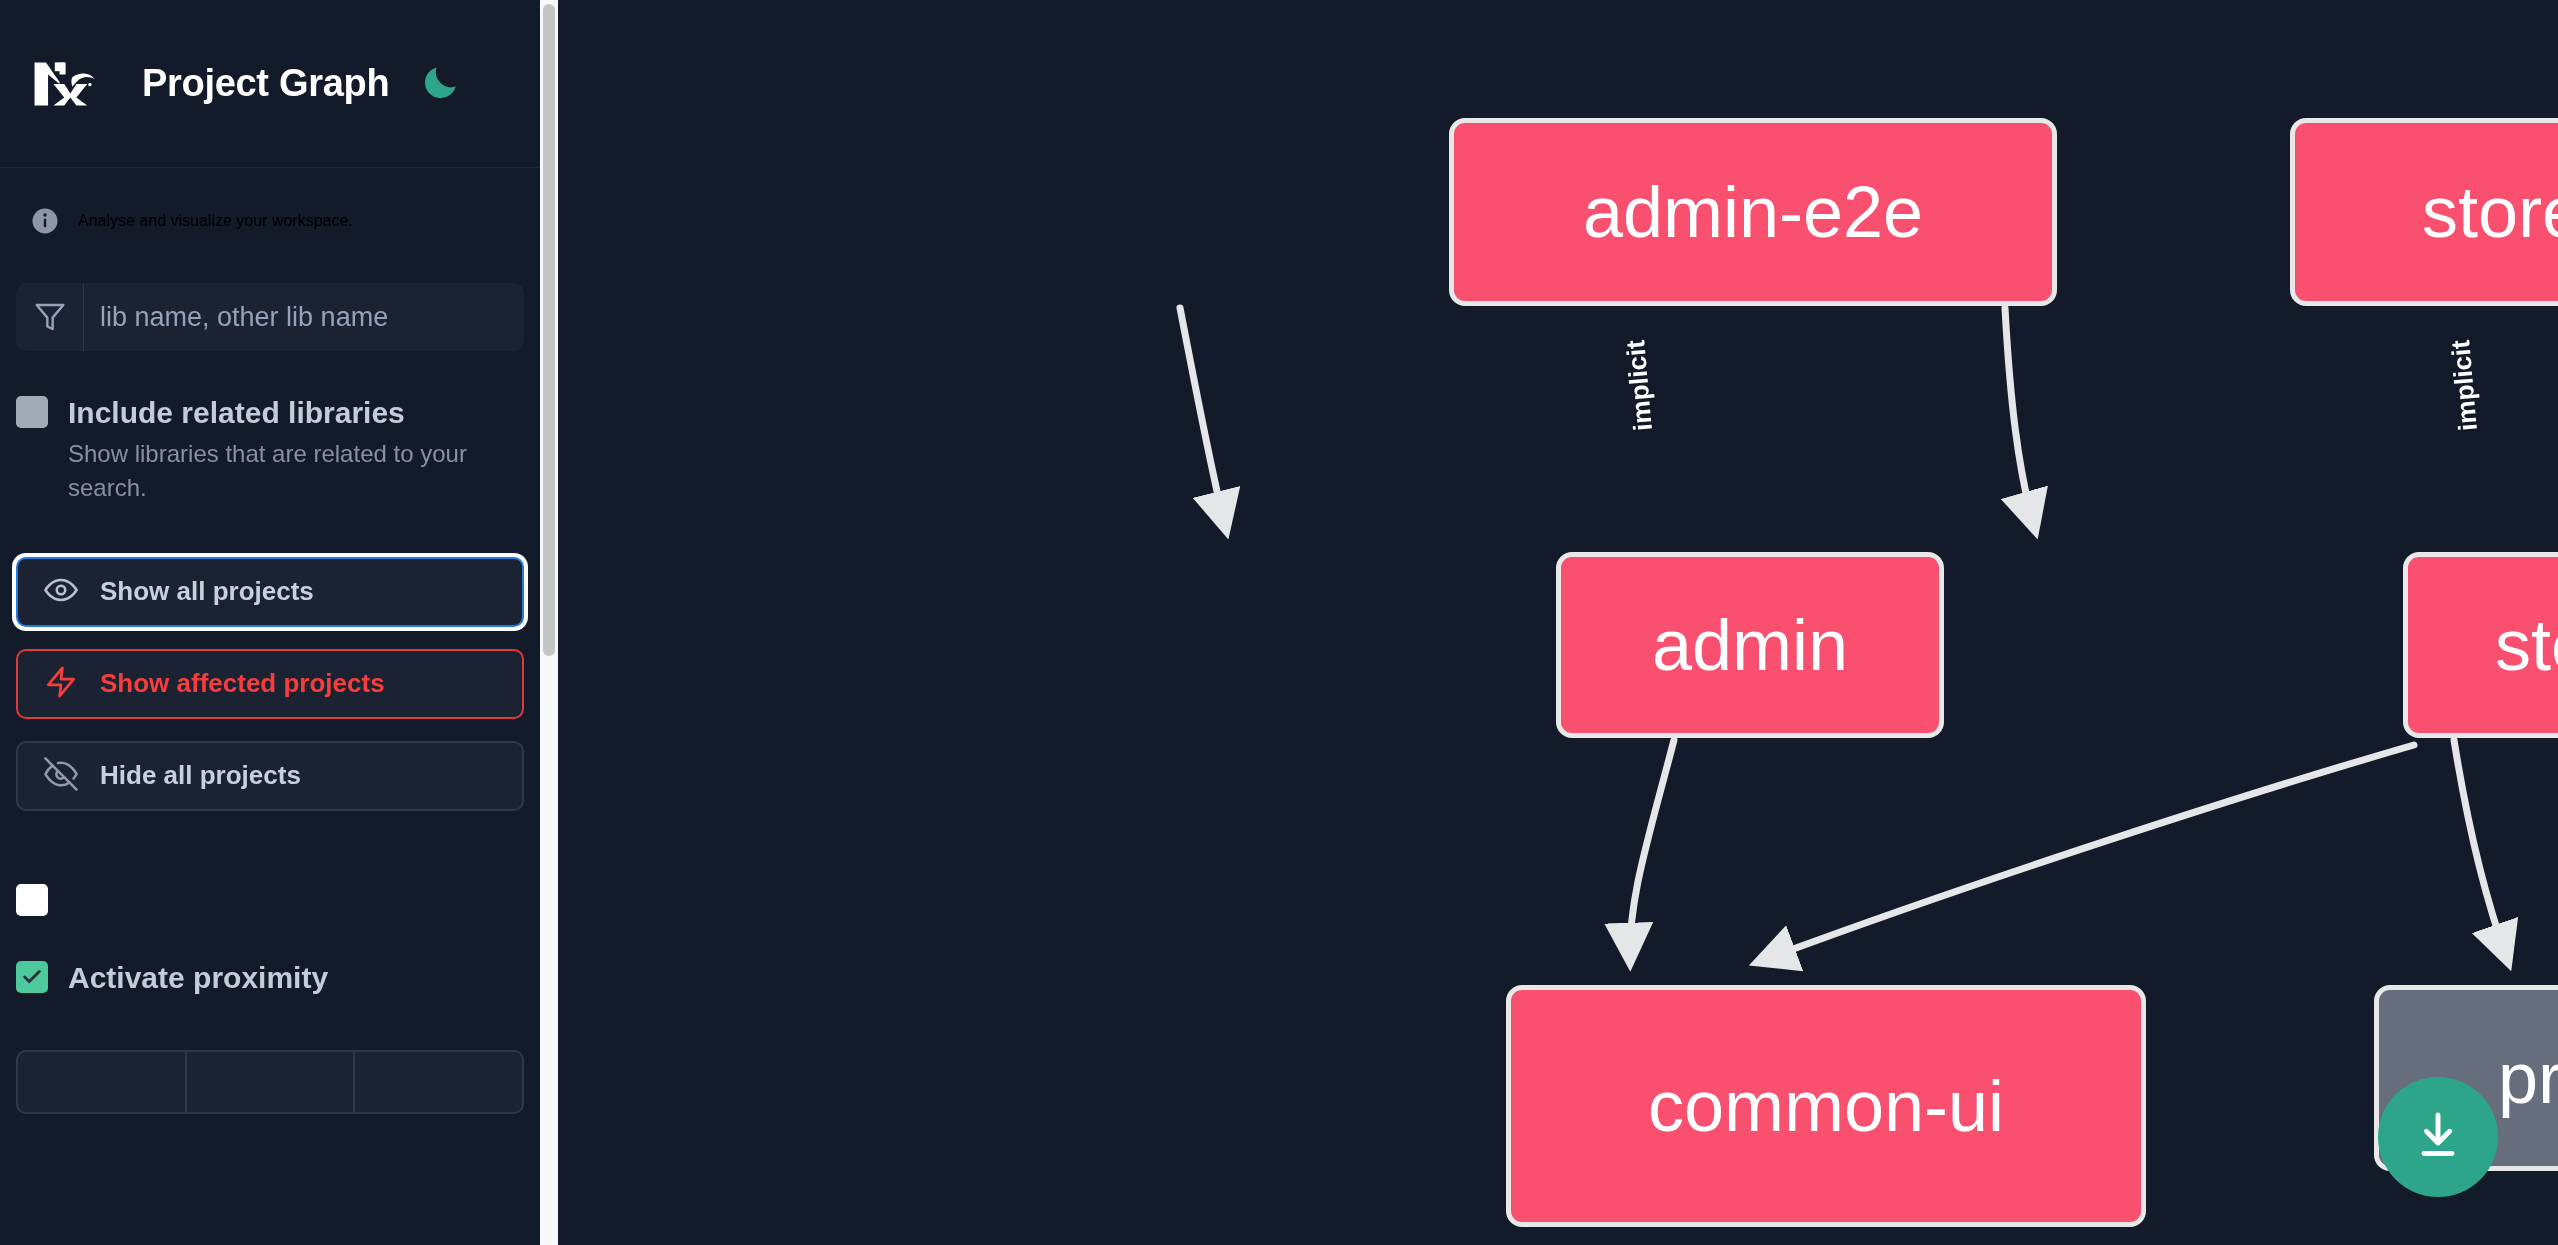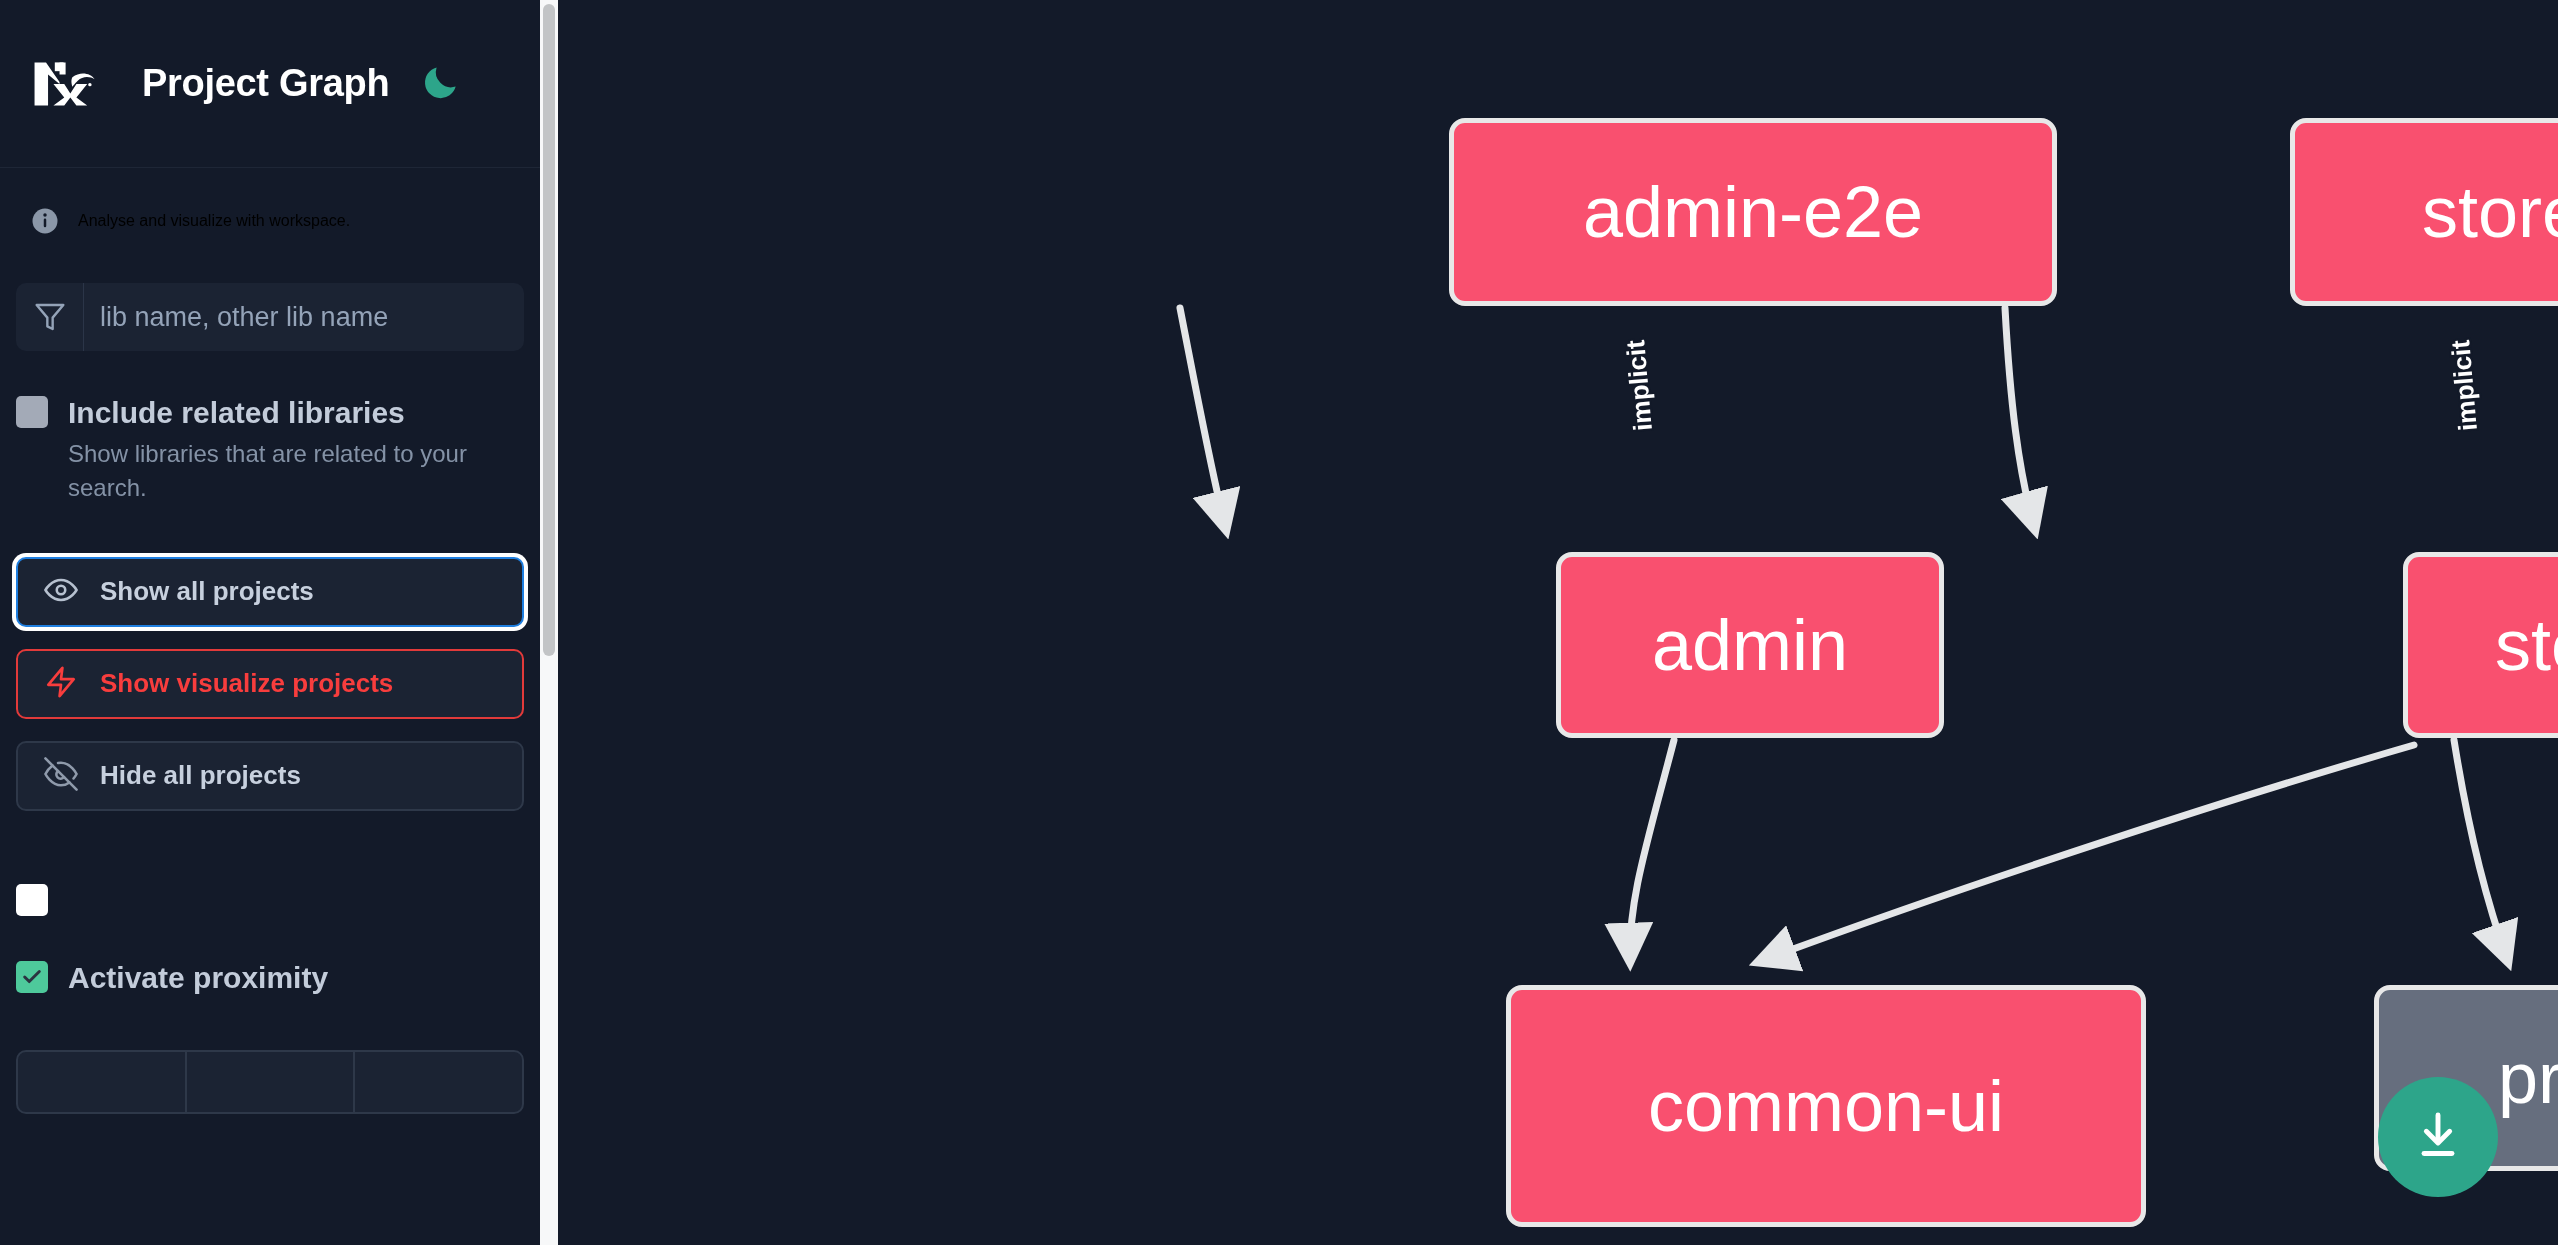--- a/index.html
+++ b/index.html
@@ -207,21 +207,21 @@
       </div>
 
       <div class="sb-tagline">
         <span class="info-icon">
           <svg width="30" height="30" viewBox="0 0 24 24" xmlns="http://www.w3.org/2000/svg">
             <circle cx="12" cy="12" r="10" fill="#8b97a8"></circle>
             <rect x="11" y="10" width="2" height="7" rx="1" fill="#131a29"></rect>
             <circle cx="12" cy="7.2" r="1.4" fill="#131a29"></circle>
           </svg>
         </span>
-        <span>Analyse and visualize with workspace.</span>
+        <span>Analyse and visualize your workspace.</span>
       </div>
 
       <div class="sb-body">
 
         <div class="search-row">
           <span class="search-ico-box">
             <svg width="32" height="32" viewBox="0 0 24 24" fill="none" stroke="#94a3b8" stroke-width="1.8" stroke-linecap="round" stroke-linejoin="round" xmlns="http://www.w3.org/2000/svg">
               <polygon points="22 3 2 3 10 12.46 10 19 14 21 14 12.46 22 3"></polygon>
             </svg>
           </span>
@@ -246,21 +246,21 @@
             </span>
             <span class="lbl">Show all projects</span>
           </button>
 
           <button class="gbtn danger">
             <span>
               <svg width="34" height="34" viewBox="0 0 24 24" fill="none" stroke="#f83d3d" stroke-width="1.9" stroke-linecap="round" stroke-linejoin="round" xmlns="http://www.w3.org/2000/svg">
                 <polygon points="13 2 3 14 12 14 11 22 21 10 12 10 13 2"></polygon>
               </svg>
             </span>
-            <span class="lbl">Show visualize projects</span>
+            <span class="lbl">Show affected projects</span>
           </button>
 
           <button class="gbtn">
             <span>
               <svg width="34" height="34" viewBox="0 0 24 24" fill="none" stroke="#8f9aab" stroke-width="1.8" stroke-linecap="round" stroke-linejoin="round" xmlns="http://www.w3.org/2000/svg">
                 <path d="M17.94 17.94A10.07 10.07 0 0 1 12 20c-7 0-11-8-11-8a18.45 18.45 0 0 1 5.06-5.94M9.9 4.24A9.12 9.12 0 0 1 12 4c7 0 11 8 11 8a18.5 18.5 0 0 1-2.16 3.19"></path>
                 <path d="M9.9 9.9a3 3 0 1 0 4.2 4.2"></path>
                 <line x1="1" y1="1" x2="23" y2="23"></line>
               </svg>
             </span>

